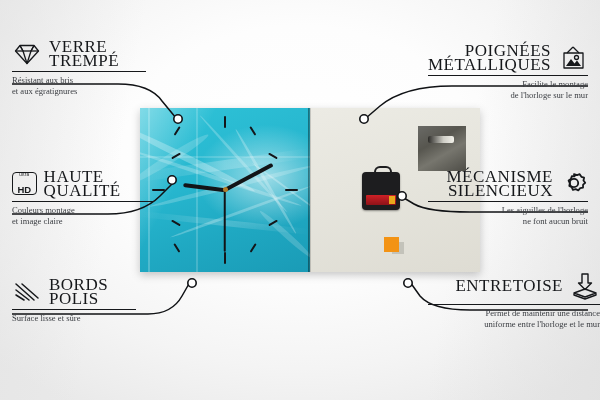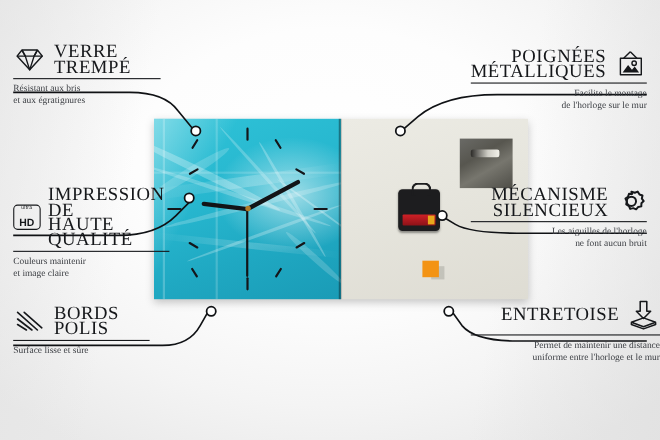--- a/index.html
+++ b/index.html
@@ -190,26 +190,25 @@
     <div class="sub" style="margin-top:0">et aux égratignures</div>
   </div>
 
   <div class="feat left" id="feat-1" style="left:12px;top:170px;width:160px;">
     <div class="head">
       <div class="hd-box">
         <span class="u">ultra</span>
         <span class="h">HD</span>
       </div>
       <div>
-        <div class="title">IMPRESSION DE</div>
         <div class="title">HAUTE QUALITÉ</div>
       </div>
     </div>
     <div class="rule" style="width:142px;"></div>
-    <div class="sub">Couleurs maintenir</div>
+    <div class="sub">Couleurs montage</div>
     <div class="sub" style="margin-top:0">et image claire</div>
   </div>
 
   <div class="feat left" id="feat-2" style="left:12px;top:278px;width:160px;">
     <div class="head">
       <svg class="ic" width="30" height="24" viewBox="0 0 30 24">
         <g stroke="#16181b" stroke-width="1.5" stroke-linecap="round">
           <path d="M4,4 L22,20"></path>
           <path d="M4,10 L17,20"></path>
           <path d="M4,15 L12,20"></path>

